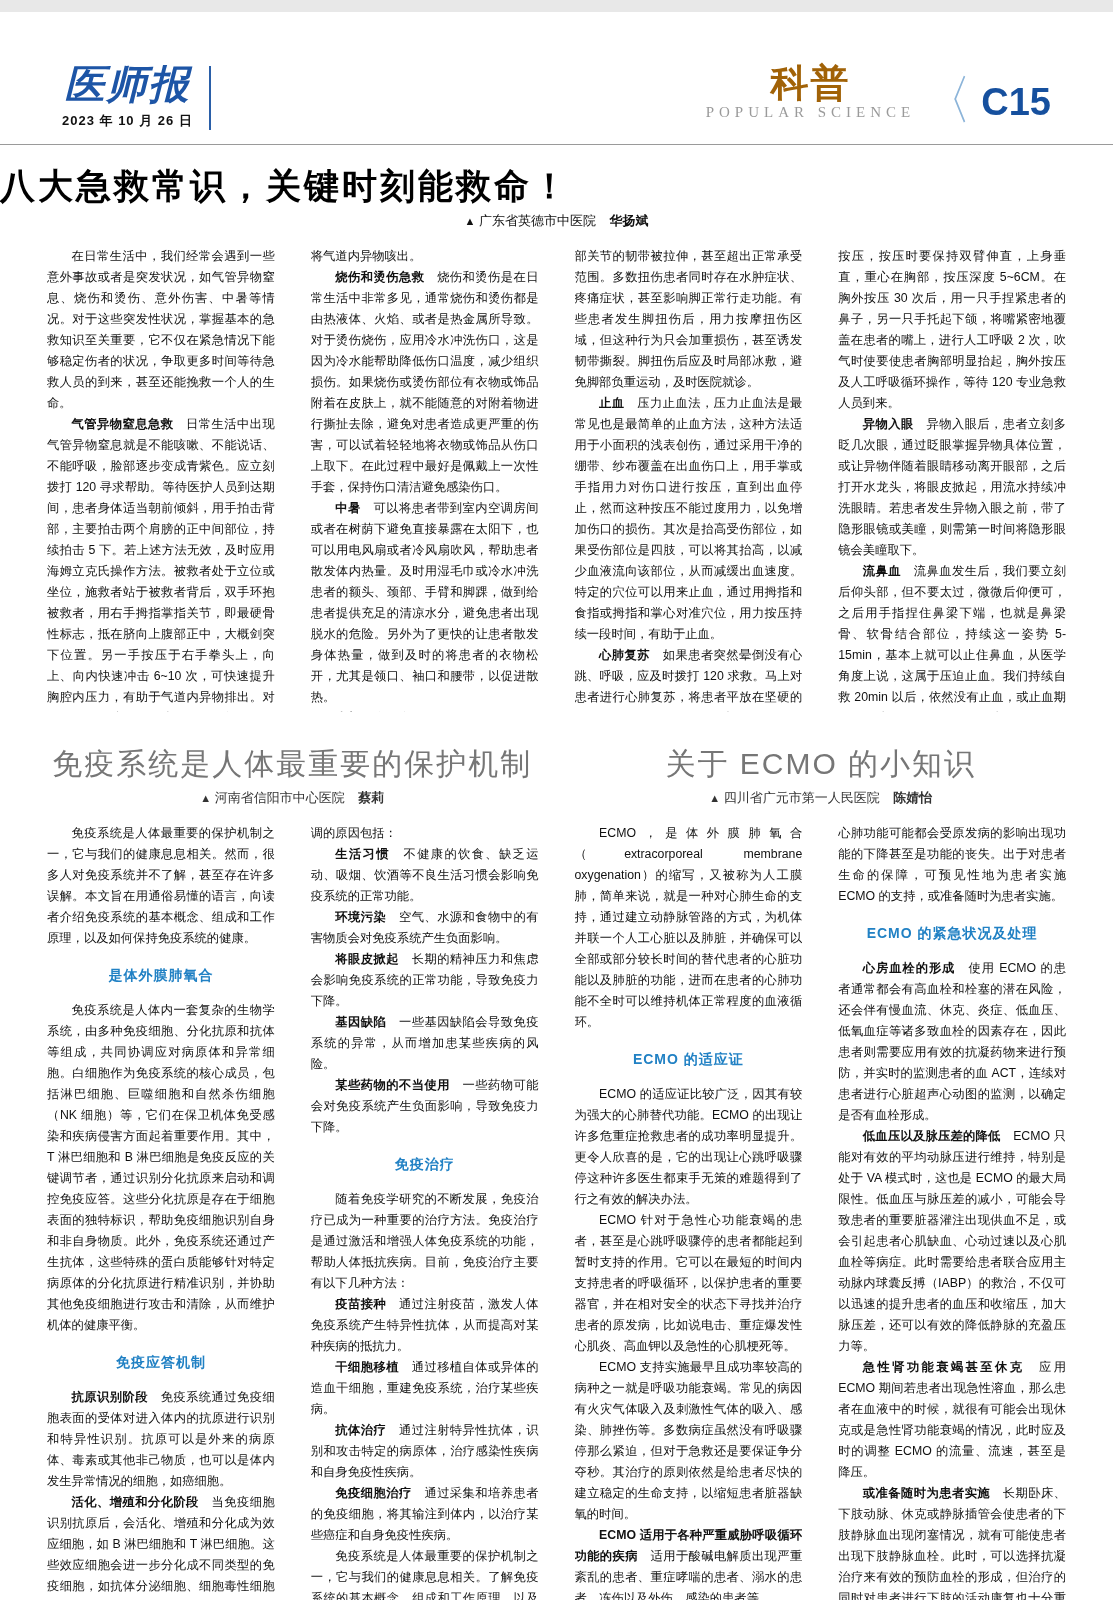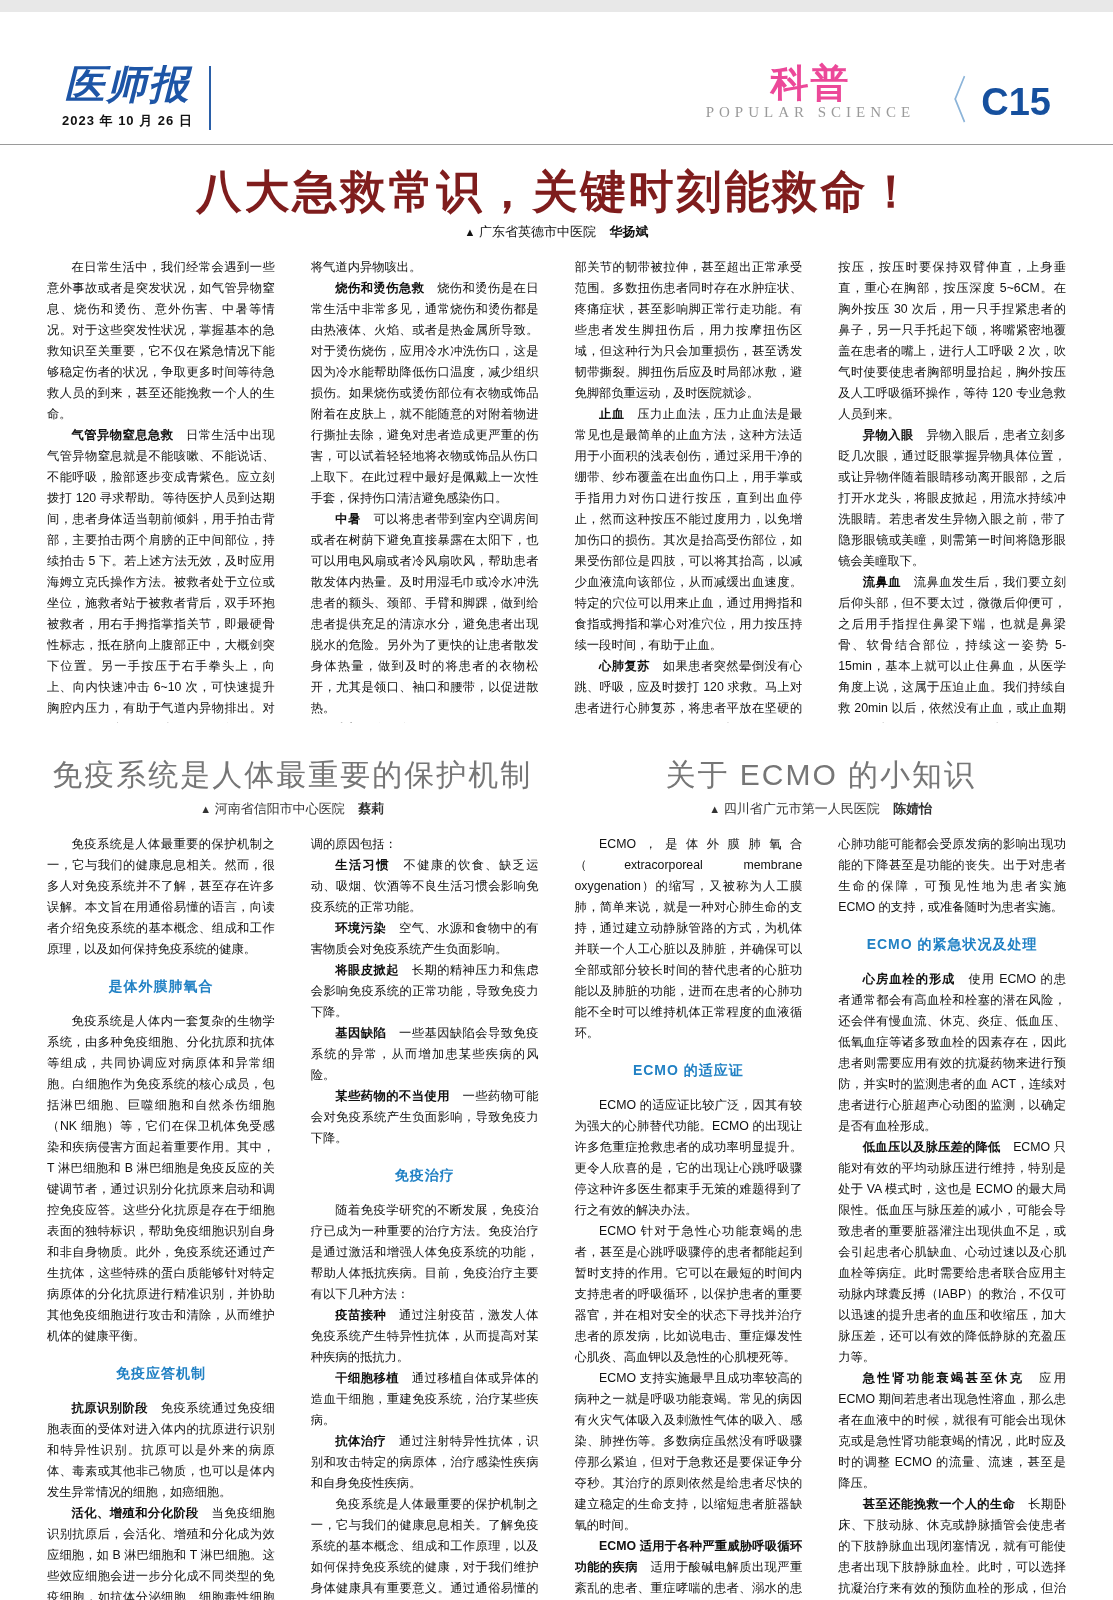--- a/index.html
+++ b/index.html
@@ -10,27 +10,27 @@
   .masthead{display:flex;align-items:flex-start;padding:52px 62px 0 62px;border-bottom:1px solid #9a9a9a;
             padding-bottom:14px;}
   .brand{display:flex;flex-direction:column;align-items:center;}
   .brand-logo{font-size:40px;font-weight:bold;color:#1d55a6;font-style:italic;letter-spacing:2px;line-height:1;}
   .brand-date{font-size:13px;font-weight:bold;color:#111;margin-top:8px;letter-spacing:1px;}
   .vrule{width:2px;background:#2a5fa8;align-self:stretch;margin:2px 14px 0 16px;}
   .ed-info{font-size:11px;color:#222;line-height:17px;padding-top:2px;}
   .spacer{flex:1;}
   .section-block{display:flex;align-items:flex-end;gap:10px;}
   .section-cn-wrap{display:flex;flex-direction:column;align-items:center;}
-  .section-cn{font-size:38px;font-weight:bold;color:#ec4899;line-height:1;letter-spacing:2px;}
+  .section-cn{font-size:38px;font-weight:bold;color:#a16207;line-height:1;letter-spacing:2px;}
   .section-en{font-size:15px;color:#9a9a9a;letter-spacing:5px;font-family:"Liberation Serif","DejaVu Serif",serif;margin-top:2px;}
   .chevron{font-size:46px;color:#8cb4d9;font-weight:100;line-height:.9;transform:scaleY(1.15);}
   .page-no{font-size:38px;font-weight:bold;color:#16509e;line-height:1;}
 
   
-  .a1-title{font-size:45px;font-weight:bold;color:#7f1d1d;text-align:center;letter-spacing:3px;
+  .a1-title{font-size:35px;font-weight:bold;color:#000000;letter-spacing:3px;
             margin:22px 0 6px 0;line-height:1.1;}
   .byline{font-size:13px;text-align:center;color:#111;margin:2px 0 0 0;}
   .byline .tri{font-size:11px;}
   .byline b{margin-left:10px;}
 
   
   .cols{display:flex;gap:36px;padding:0 47px;margin-top:16px;}
   .col{flex:1;min-width:0;font-size:12.3px;line-height:21px;text-align:justify;overflow:hidden;}
   .cols-upper .col{height:466px;}
   .cols-lower .col{height:792px;}
@@ -132,34 +132,35 @@
           <p class=""><b>生活习惯　</b>不健康的饮食、缺乏运动、吸烟、饮酒等不良生活习惯会影响免疫系统的正常功能。</p>
           <p class=""><b>环境污染　</b>空气、水源和食物中的有害物质会对免疫系统产生负面影响。</p>
           <p class=""><b>将眼皮掀起　</b>长期的精神压力和焦虑会影响免疫系统的正常功能，导致免疫力下降。</p>
           <p class=""><b>基因缺陷　</b>一些基因缺陷会导致免疫系统的异常，从而增加患某些疾病的风险。</p>
           <p class=""><b>某些药物的不当使用　</b>一些药物可能会对免疫系统产生负面影响，导致免疫力下降。</p>
           <div class="subhead">免疫治疗</div>
           <p class="">随着免疫学研究的不断发展，免疫治疗已成为一种重要的治疗方法。免疫治疗是通过激活和增强人体免疫系统的功能，帮助人体抵抗疾病。目前，免疫治疗主要有以下几种方法：</p>
           <p class=""><b>疫苗接种　</b>通过注射疫苗，激发人体免疫系统产生特异性抗体，从而提高对某种疾病的抵抗力。</p>
           <p class=""><b>干细胞移植　</b>通过移植自体或异体的造血干细胞，重建免疫系统，治疗某些疾病。</p>
           <p class=""><b>抗体治疗　</b>通过注射特异性抗体，识别和攻击特定的病原体，治疗感染性疾病和自身免疫性疾病。</p>
+          <p class=""><b>免疫细胞治疗　</b>通过采集和培养患者的免疫细胞，将其输注到体内，以治疗某些癌症和自身免疫性疾病。</p>
           <p class="">免疫系统是人体最重要的保护机制之一，它与我们的健康息息相关。了解免疫系统的基本概念、组成和工作原理，以及如何保持免疫系统的健康，对于我们维护身体健康具有重要意义。通过通俗易懂的科普文章，我们希望能够帮助大家更好地理解免疫系统，从而更好地预防和治疗相关疾病。同时，我们也应该认识到，保持健康的生活方式和良好的心态是保持免疫力的重要手段。希望本文能够帮助大家更好地理解免疫系统，提高大家的健康意识。</p>
         </div>
       <div class="col">
           <p class="">ECMO，是体外膜肺氧合（extracorporeal membrane oxygenation）的缩写，又被称为人工膜肺，简单来说，就是一种对心肺生命的支持，通过建立动静脉管路的方式，为机体并联一个人工心脏以及肺脏，并确保可以全部或部分较长时间的替代患者的心脏功能以及肺脏的功能，进而在患者的心肺功能不全时可以维持机体正常程度的血液循环。</p>
           <div class="subhead">ECMO 的适应证</div>
           <p class="">ECMO 的适应证比较广泛，因其有较为强大的心肺替代功能。ECMO 的出现让许多危重症抢救患者的成功率明显提升。更令人欣喜的是，它的出现让心跳呼吸骤停这种许多医生都束手无策的难题得到了行之有效的解决办法。</p>
           <p class="">ECMO 针对于急性心功能衰竭的患者，甚至是心跳呼吸骤停的患者都能起到暂时支持的作用。它可以在最短的时间内支持患者的呼吸循环，以保护患者的重要器官，并在相对安全的状态下寻找并治疗患者的原发病，比如说电击、重症爆发性心肌炎、高血钾以及急性的心肌梗死等。</p>
           <p class="">ECMO 支持实施最早且成功率较高的病种之一就是呼吸功能衰竭。常见的病因有火灾气体吸入及刺激性气体的吸入、感染、肺挫伤等。多数病症虽然没有呼吸骤停那么紧迫，但对于急救还是要保证争分夺秒。其治疗的原则依然是给患者尽快的建立稳定的生命支持，以缩短患者脏器缺氧的时间。</p>
           <p class=""><b>ECMO 适用于各种严重威胁呼吸循环功能的疾病　</b>适用于酸碱电解质出现严重紊乱的患者、重症哮喘的患者、溺水的患者、冻伤以及外伤、感染的患者等。</p>
         </div>
       <div class="col">
           <p class="cont">心肺功能可能都会受原发病的影响出现功能的下降甚至是功能的丧失。出于对患者生命的保障，可预见性地为患者实施 ECMO 的支持，或准备随时为患者实施。</p>
           <div class="subhead">ECMO 的紧急状况及处理</div>
           <p class=""><b>心房血栓的形成　</b>使用 ECMO 的患者通常都会有高血栓和栓塞的潜在风险，还会伴有慢血流、休克、炎症、低血压、低氧血症等诸多致血栓的因素存在，因此患者则需要应用有效的抗凝药物来进行预防，并实时的监测患者的血 ACT，连续对患者进行心脏超声心动图的监测，以确定是否有血栓形成。</p>
           <p class=""><b>低血压以及脉压差的降低　</b>ECMO 只能对有效的平均动脉压进行维持，特别是处于 VA 模式时，这也是 ECMO 的最大局限性。低血压与脉压差的减小，可能会导致患者的重要脏器灌注出现供血不足，或会引起患者心肌缺血、心动过速以及心肌血栓等病症。此时需要给患者联合应用主动脉内球囊反搏（IABP）的救治，不仅可以迅速的提升患者的血压和收缩压，加大脉压差，还可以有效的降低静脉的充盈压力等。</p>
           <p class=""><b>急性肾功能衰竭甚至休克　</b>应用 ECMO 期间若患者出现急性溶血，那么患者在血液中的时候，就很有可能会出现休克或是急性肾功能衰竭的情况，此时应及时的调整 ECMO 的流量、流速，甚至是降压。</p>
-          <p class=""><b>甚至还能挽救一个人的生命　</b>长期卧床、下肢动脉、休克或静脉插管会使患者的下肢静脉血出现闭塞情况，就有可能使患者出现下肢静脉血栓。此时，可以选择抗凝治疗来有效的预防血栓的形成，但治疗的同时对患者进行下肢的活动康复也十分重要；另外，还要尽量避免为患者进行下肢静脉穿刺输液等。</p>
+          <p class=""><b>或准备随时为患者实施　</b>长期卧床、下肢动脉、休克或静脉插管会使患者的下肢静脉血出现闭塞情况，就有可能使患者出现下肢静脉血栓。此时，可以选择抗凝治疗来有效的预防血栓的形成，但治疗的同时对患者进行下肢的活动康复也十分重要；另外，还要尽量避免为患者进行下肢静脉穿刺输液等。</p>
         </div>
     </div>
   </section>
 
 </div>
 
 </body></html>

